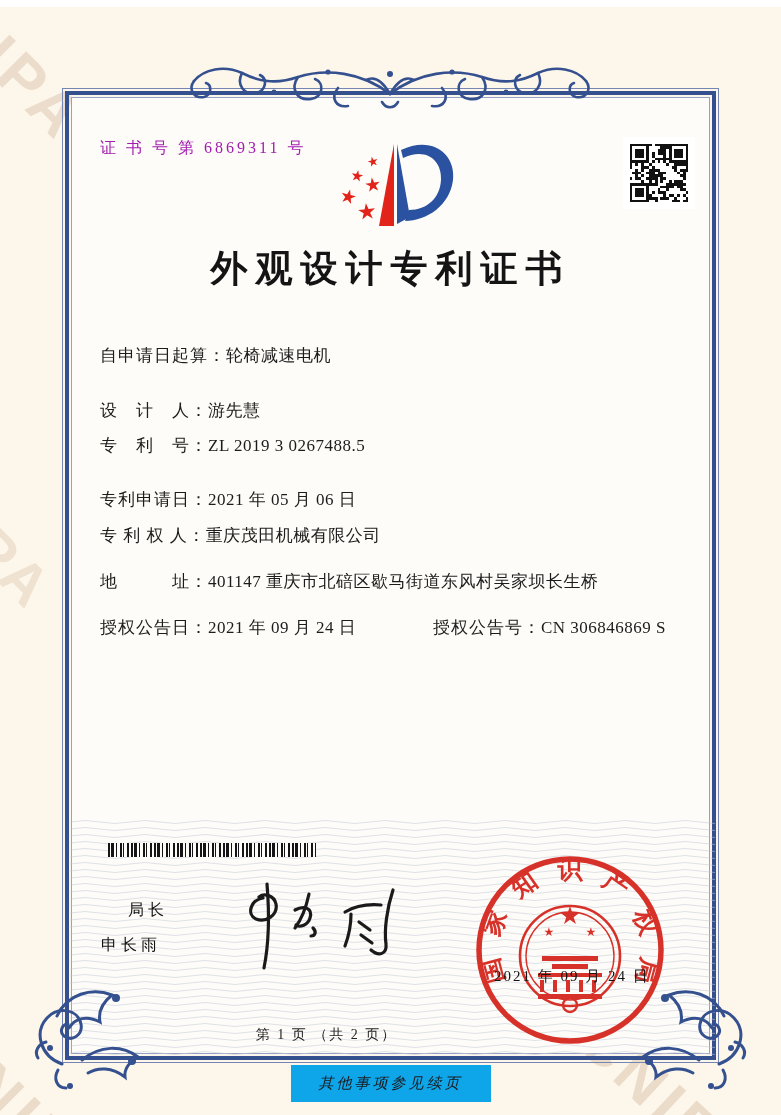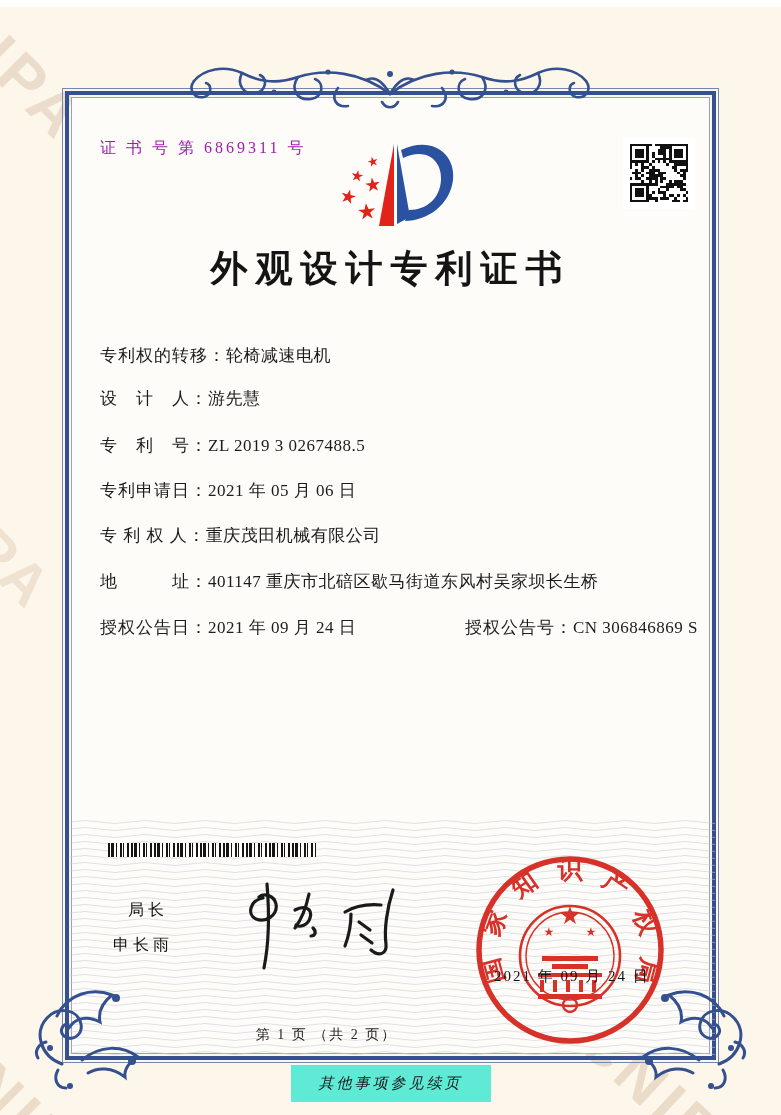--- a/index.html
+++ b/index.html
@@ -43,21 +43,21 @@
 
   .title {
     position:absolute; left:0; top:244px; width:781px; text-align:center;
     font-size:37px; font-weight:700; letter-spacing:8px; color:#141414;
   }
 
   
   .fields { position:absolute; left:100px; top:338px; width:600px; font-size:17px; color:#1c1c1c; }
   .frow { position:absolute; left:0; white-space:nowrap; letter-spacing:0.5px; }
   .frow .lab { letter-spacing:1px; }
-  .pair2 { margin-left:104px; }
+  .pair2 { margin-left:72px; }
 
   
   .paras {
     position:absolute; left:100px; top:650px; width:592px;
     font-size:17px; line-height:31px; color:#17171a;
     font-style:italic; font-family:"Liberation Serif", serif;
     text-align:justify;
   }
   .paras p { text-indent:2.1em; }
 
@@ -69,38 +69,38 @@
       #151515 8px 9px, #fdfcf8 9px 12px, #151515 12px 14px, #fdfcf8 14px 15px,
       #151515 15px 16px, #fdfcf8 16px 19px, #151515 19px 21px, #fdfcf8 21px 23px);
   }
 
   
   .signer-title, .signer-name {
     position:absolute; font-family:"Liberation Sans", sans-serif;
     font-size:16px; letter-spacing:4px; color:#111;
   }
   .signer-title { left:115px; top:900px;margin-left:13px; }
-  .signer-name  { left:113px; top:935px; }
+  .signer-name  { left:101px; top:935px; }
   .signature-svg { position:absolute; left:233px; top:878px; }
 
   
   .seal-svg { position:absolute; left:472px; top:852px; opacity:0.95; }
   .seal-date {
     position:absolute; left:494px; top:967px; width:190px;
     font-size:15px; letter-spacing:2px; color:#141414; white-space:nowrap;
   }
 
   .page-indicator {
     position:absolute; left:0; top:1026px; width:653px; text-align:center;
     font-size:14px; letter-spacing:2px; color:#222;
   }
 
   .cont-box {
     position:absolute; left:50%; transform:translateX(-50%); top:1065px;
-    background:#5eead4; padding:9px 28px; white-space:nowrap;
+    background:#0ea5e9; padding:9px 28px; white-space:nowrap;
   }
   .cont-note {
     font-size:15px; font-style:italic; letter-spacing:3px; color:#1b1b1e;
   }
 
   #waves { position:absolute; left:70px; top:818px; pointer-events:none; }
 </style>
 </head>
 <body>
 
@@ -676,24 +676,24 @@
       <text x="49" y="99" font-size="22" transform="rotate(-6 49 93)">★</text>
     </g>
     <path d="M76 24 L76 106 L61 106 Z" fill="#e2231a"></path>
     <path d="M79 24 L92 97 L79 104 Z" fill="#2a52a0"></path>
     <path d="M83 30 C114 15 138 34 135 60 C132 85 109 101 87 101 L91 90 C109 90 122 78 123 60 C124 40 108 27 85 38 Z" fill="#2a52a0"></path>
   </svg>
 
   <div class="title">外观设计专利证书</div>
 
   <div class="fields">
-    <div class="frow" style="top:6px"><span class="lab">专利权的转移：</span><span>轮椅减速电机</span></div>
-    <div class="frow" style="top:49px"><span class="lab">设　计　人：</span><span>游先慧</span></div>
+    <div class="frow" style="top:6px"><span class="lab">自申请日起算：</span><span>轮椅减速电机</span></div>
+    <div class="frow" style="top:61px"><span class="lab">设　计　人：</span><span>游先慧</span></div>
     <div class="frow" style="top:96px"><span class="lab">专　利　号：</span><span>ZL 2019 3 0267488.5</span></div>
-    <div class="frow" style="top:141px"><span class="lab">专利申请日：</span><span>2021 年 05 月 06 日</span></div>
+    <div class="frow" style="top:150px"><span class="lab">专利申请日：</span><span>2021 年 05 月 06 日</span></div>
     <div class="frow" style="top:186px"><span class="lab">专 利 权 人：</span><span>重庆茂田机械有限公司</span></div>
     <div class="frow" style="top:232px"><span class="lab">地　　　址：</span><span>401147 重庆市北碚区歇马街道东风村吴家坝长生桥</span></div>
     <div class="frow" style="top:278px">
       <span><span class="lab">授权公告日：</span><span>2021 年 09 月 24 日</span></span>
       <span class="pair2"><span class="lab">授权公告号：</span><span>CN 306846869 S</span></span>
     </div>
   </div>
 
 
   <div class="barcode"></div>

